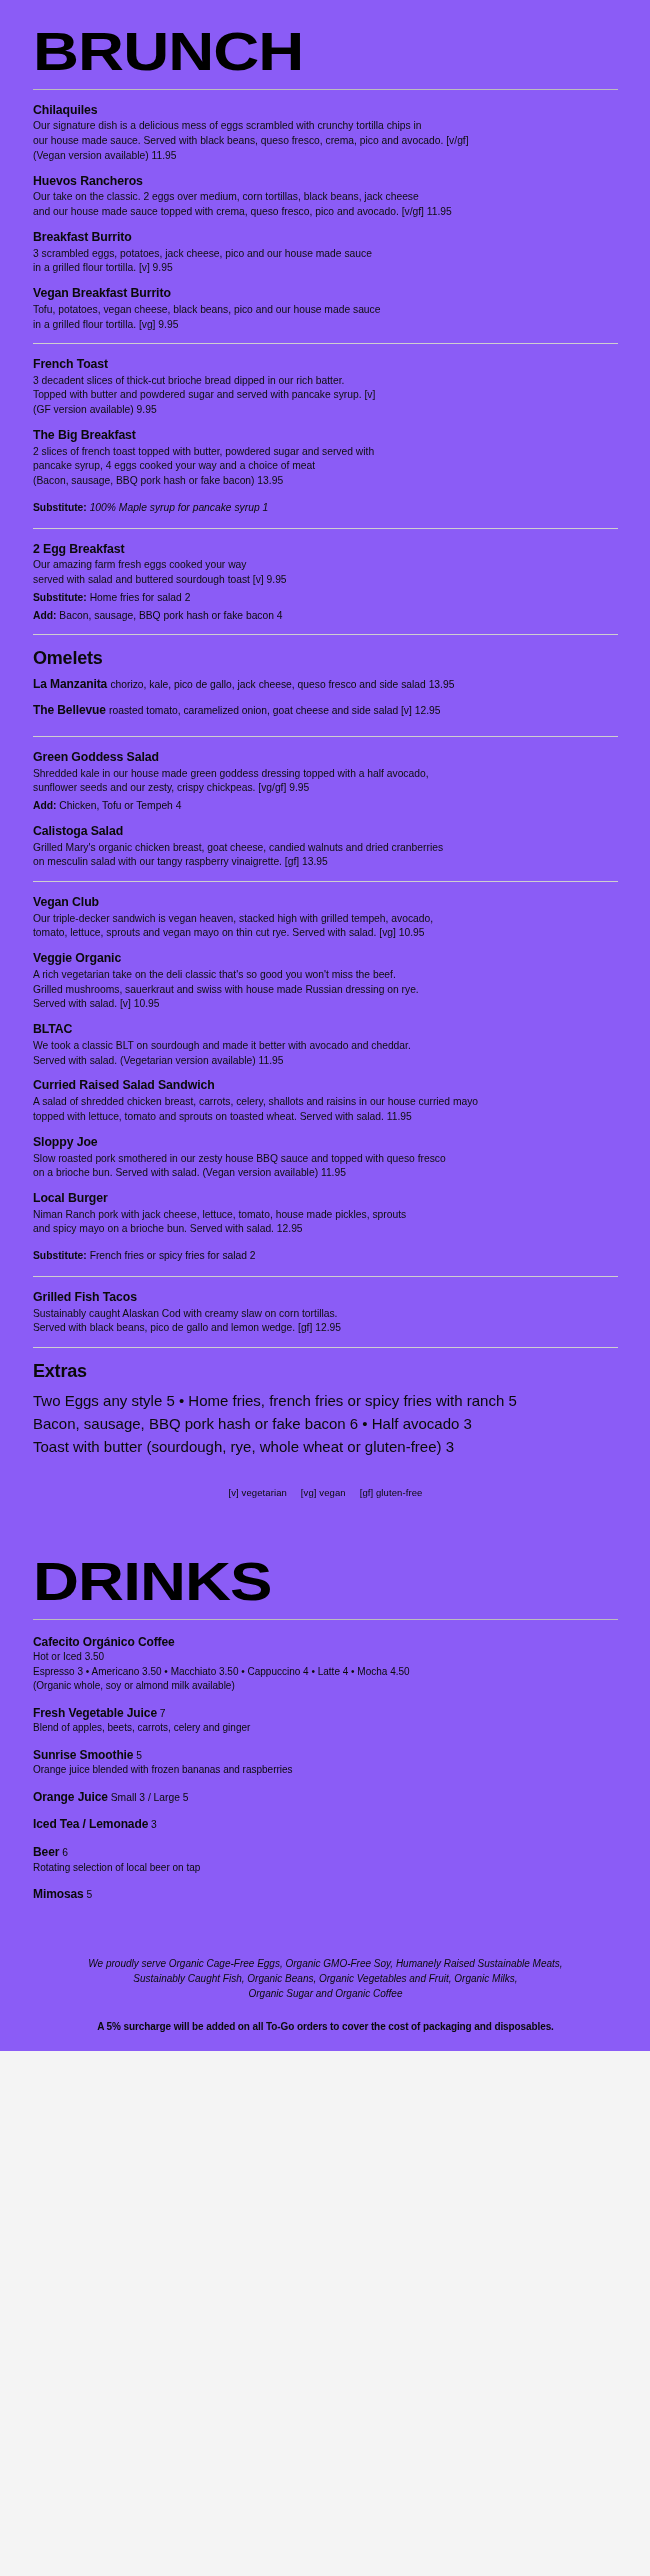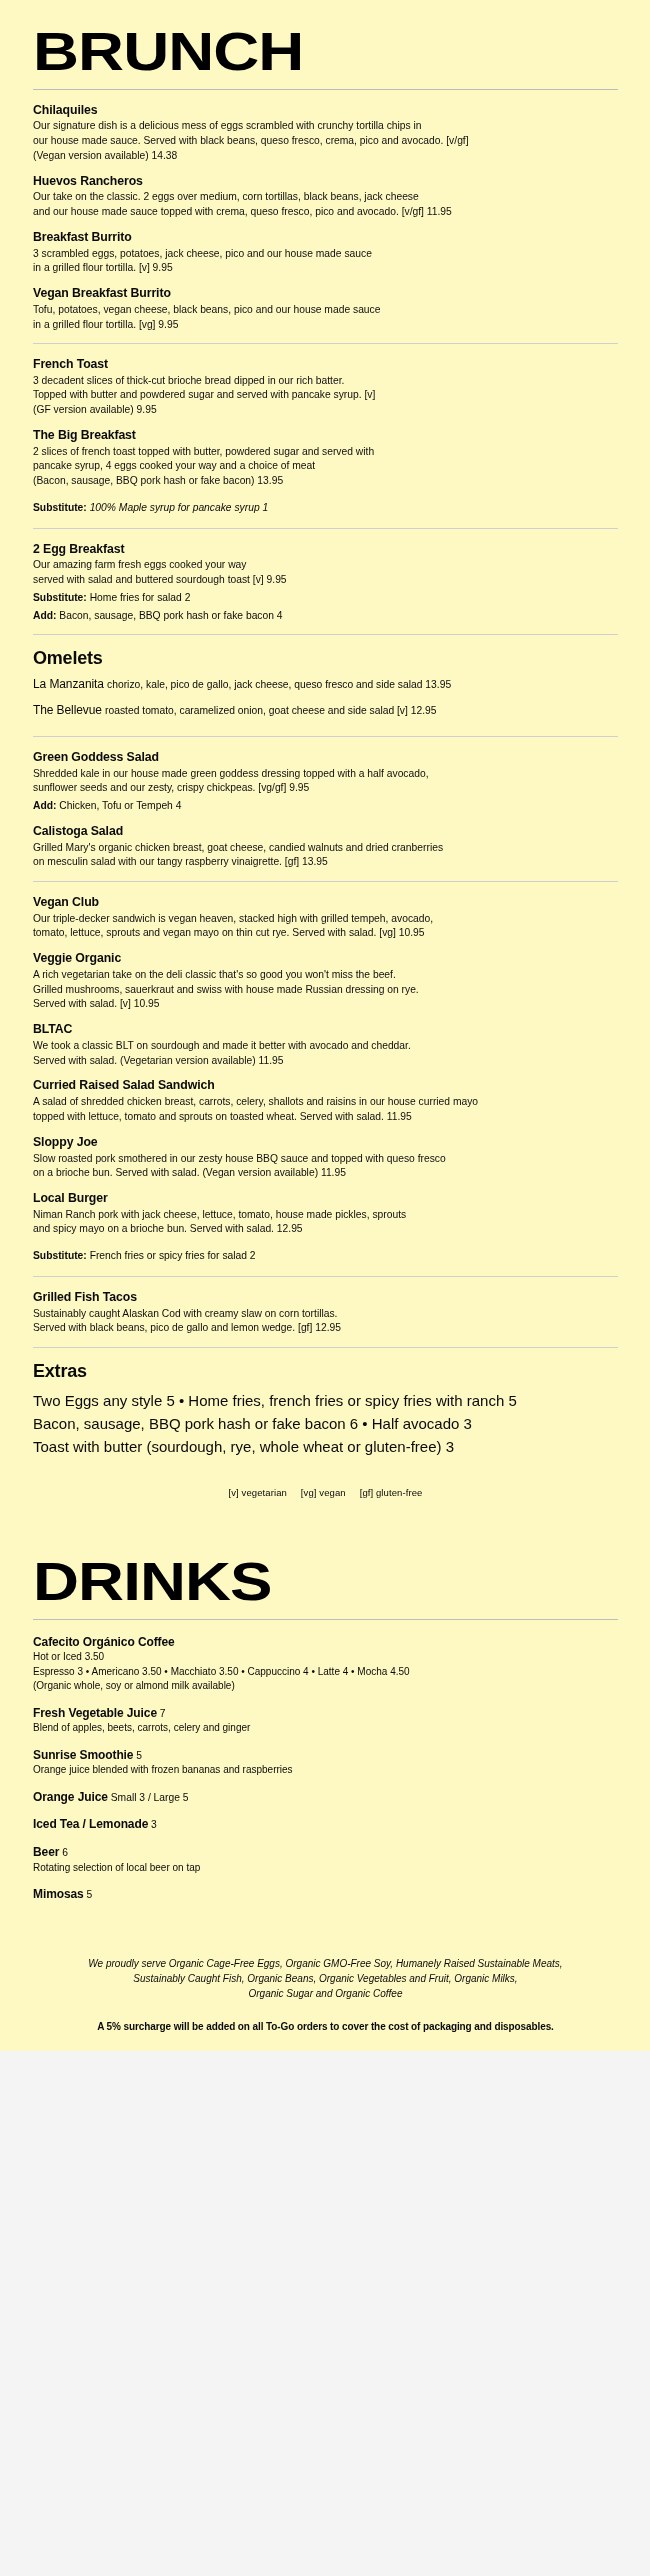--- a/index.html
+++ b/index.html
@@ -10,21 +10,21 @@
   body {
     width: 651px;
     font-family: "Liberation Sans", sans-serif;
     color: #0a0a0a;
     -webkit-font-smoothing: antialiased;
   }
   .page {
     width: 651px;
     box-sizing: border-box;
     padding: 0 33px;
-    background: #fef9c3;
+    background: #8b5cf6;
   }
 
   
   .banner {
     font-family: "Liberation Sans", sans-serif;
     font-weight: bold;
     font-size: 54px;
     letter-spacing: -0.8px;
     line-height: 1;
     color: #000;
@@ -64,21 +64,21 @@
   .item-desc .ln { display: block; }
 
   
   .item-inline {
     font-size: 10.3px;
     line-height: 1.45;
     margin-bottom: 8.7px;
   }
   .item-inline .nm {
     font-size: 12px;
-    font-weight: normal;
+    font-weight: bold;
     letter-spacing: -0.1px;
   }
 
   .mod {
     font-size: 10.3px;
     line-height: 1.5;
     margin-top: 2.4px;
   }
   .mod b { font-weight: bold; }
   .mod i { font-style: italic; }
@@ -150,21 +150,21 @@
   </div>
   <hr class="rule">
 
   <div id="brunch-groups">
       <div class="group">
         <div class="item">
           <div class="item-name">Chilaquiles</div>
           <div class="item-desc">
             <span class="ln">Our signature dish is a delicious mess of eggs scrambled with crunchy tortilla chips in</span>
             <span class="ln">our house made sauce. Served with black beans, queso fresco, crema, pico and avocado. [v/gf]</span>
-            <span class="ln">(Vegan version available)   14.38</span>
+            <span class="ln">(Vegan version available)   11.95</span>
           </div>
         </div>
         <div class="item">
           <div class="item-name">Huevos Rancheros</div>
           <div class="item-desc">
             <span class="ln">Our take on the classic. 2 eggs over medium, corn tortillas, black beans, jack cheese</span>
             <span class="ln">and our house made sauce topped with crema, queso fresco, pico and avocado. [v/gf]   11.95</span>
           </div>
         </div>
         <div class="item">

